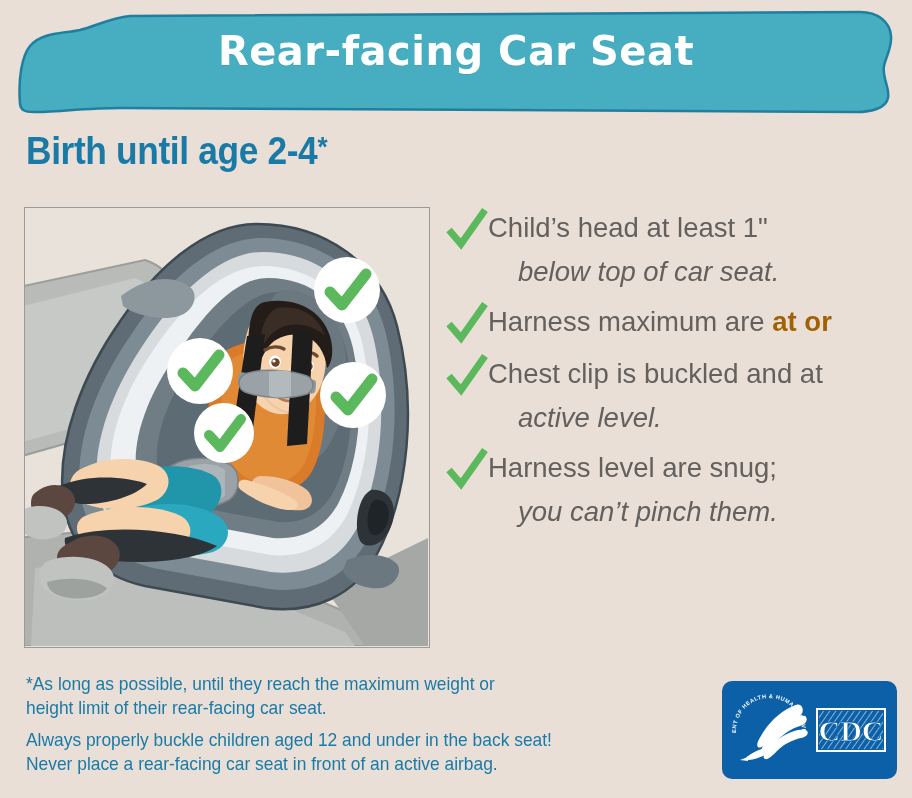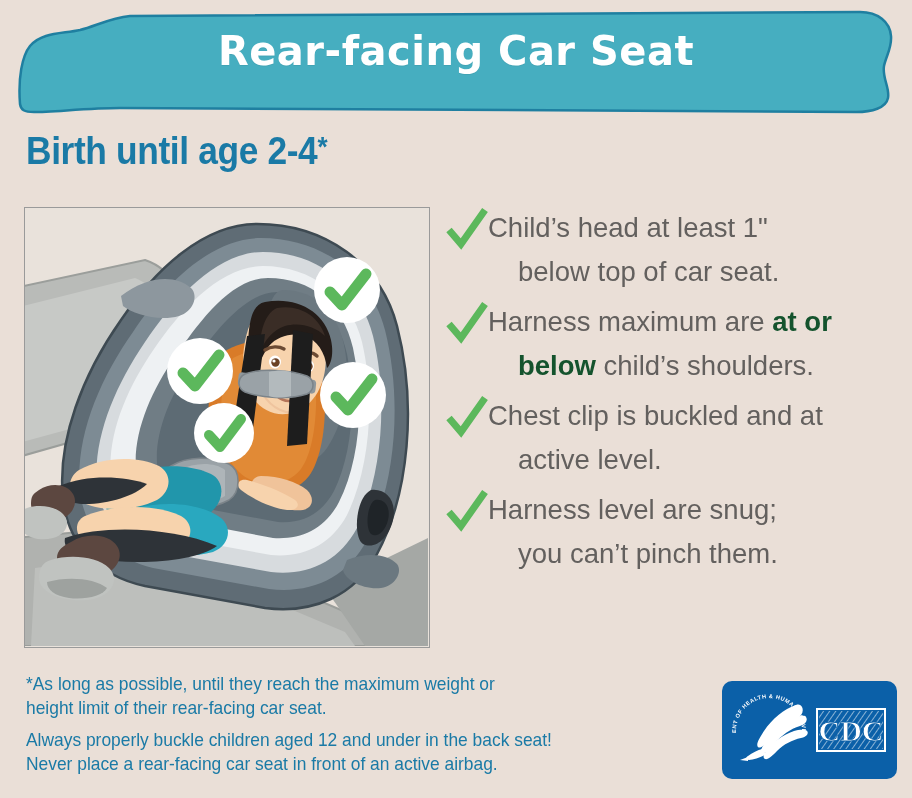--- a/index.html
+++ b/index.html
@@ -98,23 +98,24 @@
     flex: 1 1 auto;
     font-family: "Liberation Sans", sans-serif;
     font-size: 27.5px;
     line-height: 44px;
     color: #63605e;
     text-indent: 0;
   }
   .check-text .l2 {
     display: block;
     padding-left: 30px;
+    font-style: italic;
   }
   .check-text b {
-    color: #14532d;
+    color: #a16207;
     font-weight: 700;
   }
 
   
   .footnote {
     position: absolute;
     left: 26px;
     top: 672px;
     width: 680px;
     color: #1a7aa6;
@@ -351,21 +352,20 @@
     </div>
 
     <div class="check-item">
       <span class="check-icon">
         <svg width="42" height="44" viewBox="0 0 42 44" xmlns="http://www.w3.org/2000/svg">
           <path d="M 3,22 L 15,36 L 39,2" stroke="#5cb85c" stroke-width="7" fill="none" stroke-linecap="butt" stroke-linejoin="miter"></path>
         </svg>
       </span>
       <span class="check-text">
         <span>Harness maximum are </span><b>at or</b>
-        <span class="l2"><b>below</b><span> child’s shoulders.</span></span>
       </span>
     </div>
 
     <div class="check-item">
       <span class="check-icon">
         <svg width="42" height="44" viewBox="0 0 42 44" xmlns="http://www.w3.org/2000/svg">
           <path d="M 3,22 L 15,36 L 39,2" stroke="#5cb85c" stroke-width="7" fill="none" stroke-linecap="butt" stroke-linejoin="miter"></path>
         </svg>
       </span>
       <span class="check-text">

